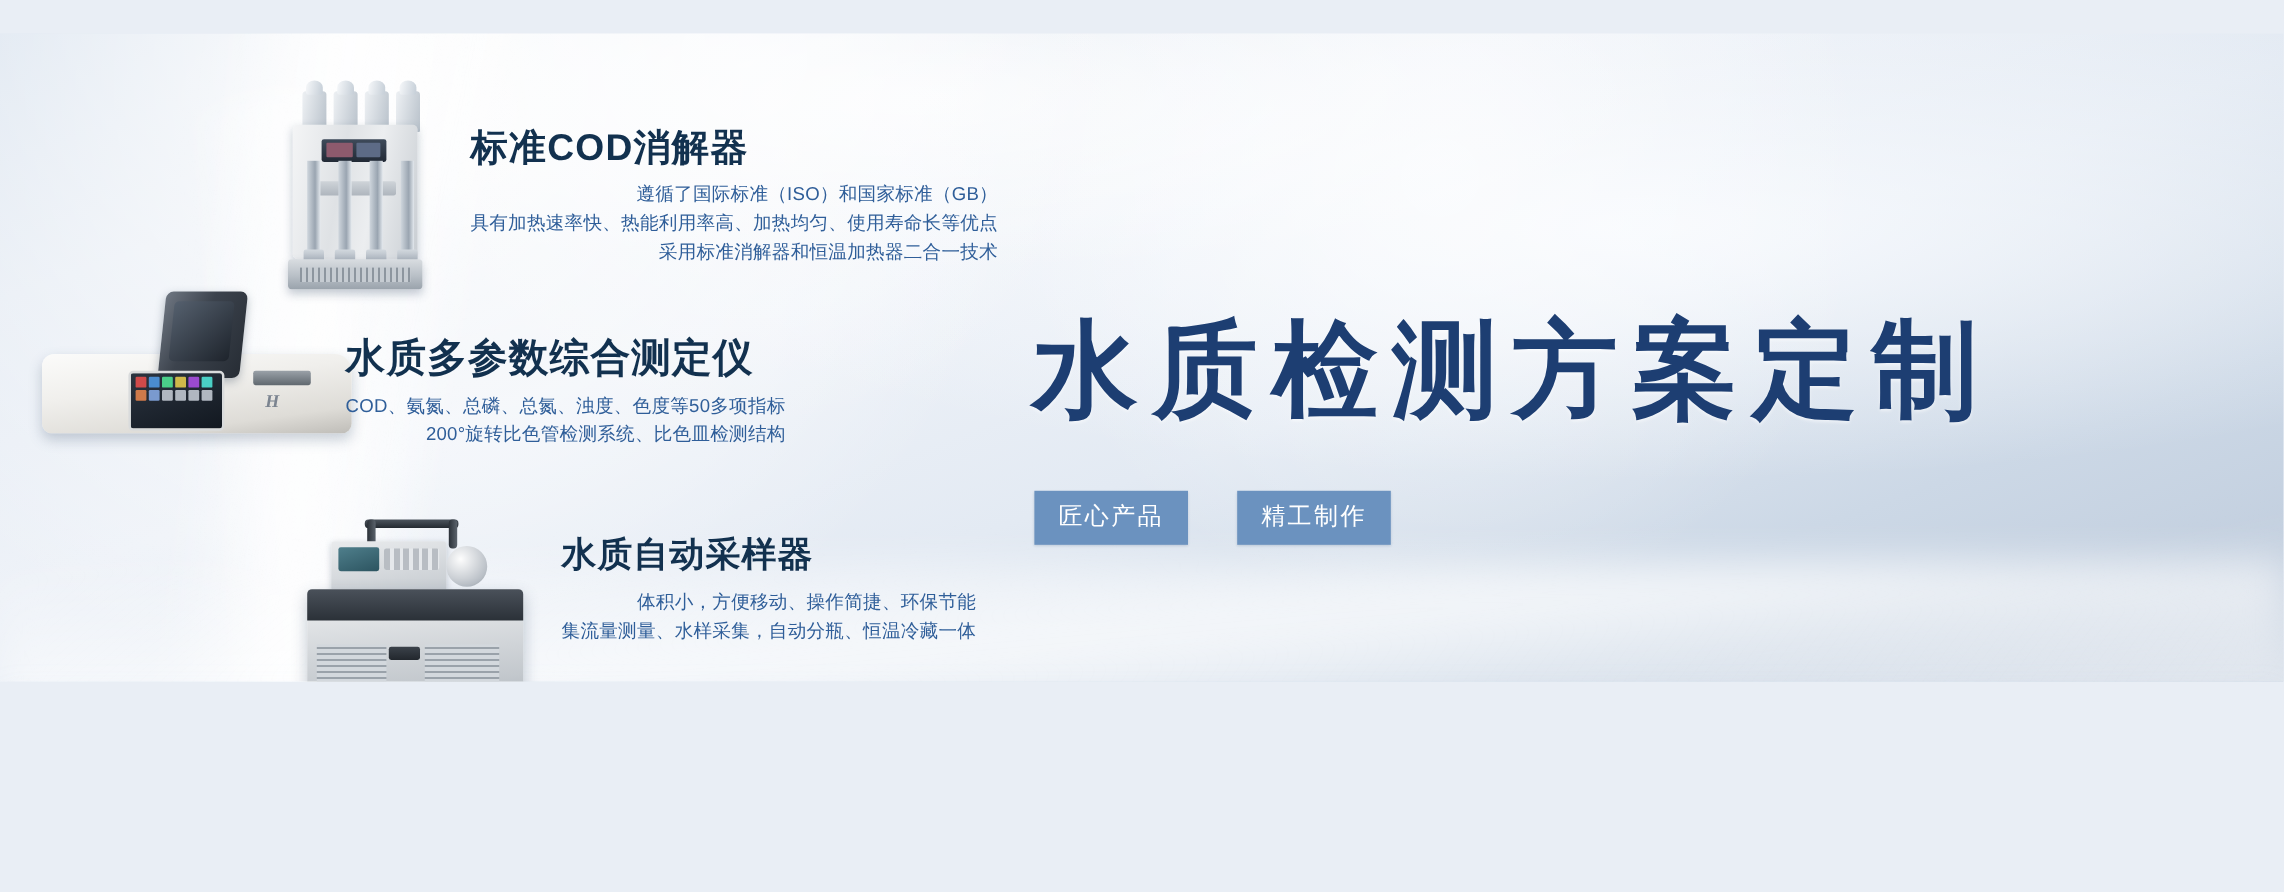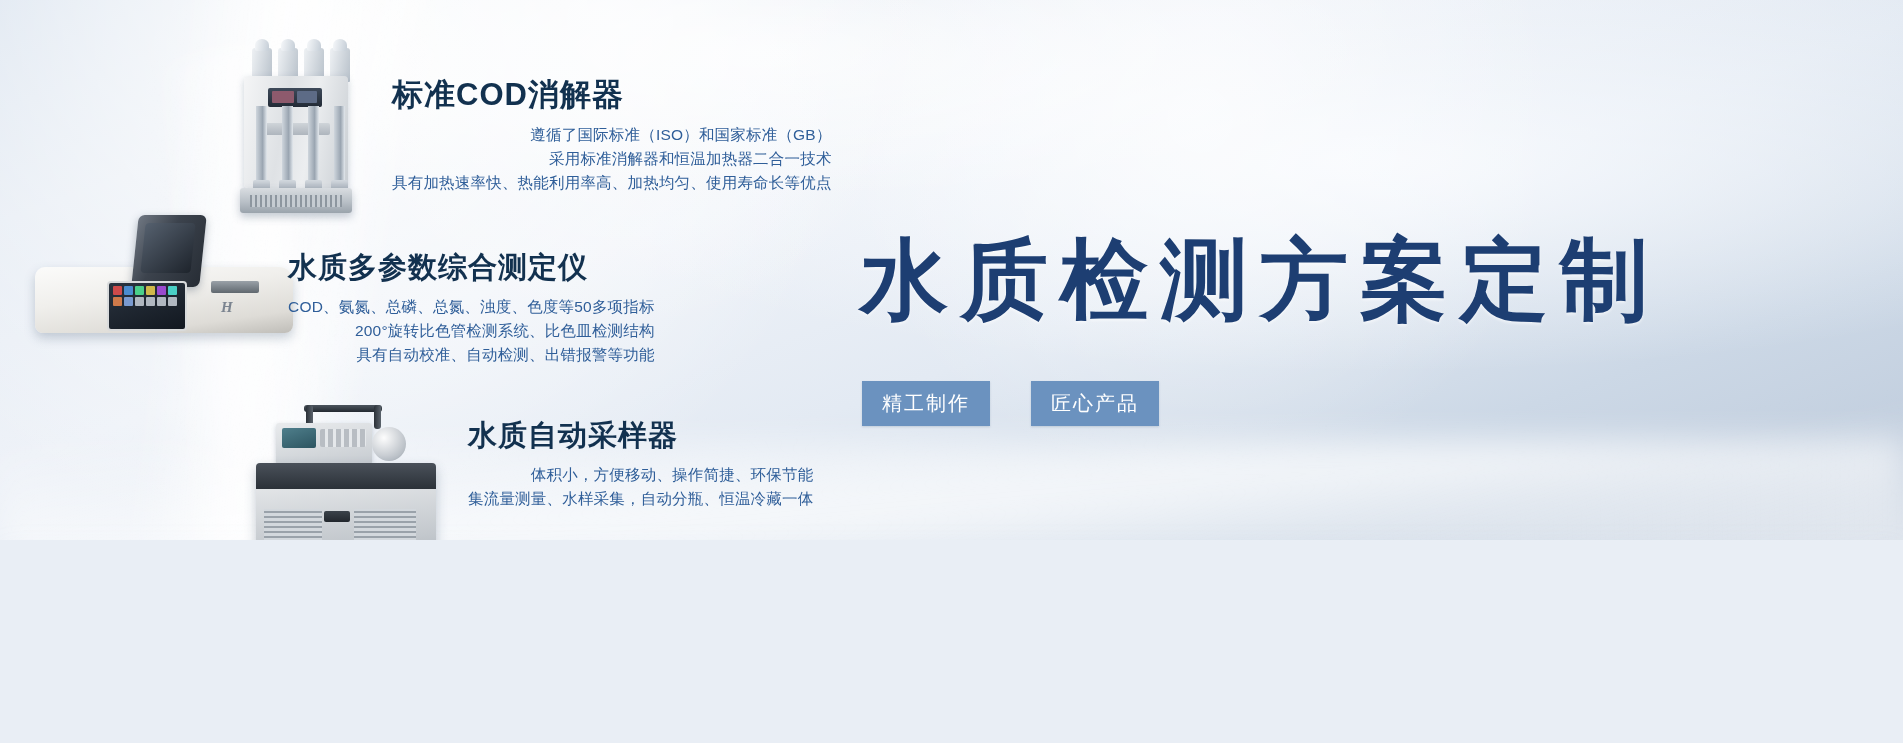--- a/index.html
+++ b/index.html
@@ -8,20 +8,21 @@
     font-family:"Liberation Sans","DejaVu Sans",sans-serif;
     background:#e9eef5;
   }
   #banner{
     position:relative;width:1903px;height:540px;overflow:hidden;
     background:
       radial-gradient(circle at 18% 8%, rgba(255,255,255,.95) 0%, rgba(255,255,255,0) 32%),
       radial-gradient(ellipse 55% 45% at 40% 10%, rgba(255,255,255,.75) 0%, rgba(255,255,255,0) 60%),
       radial-gradient(ellipse 70% 60% at 72% 30%, rgba(250,252,255,.85) 0%, rgba(232,239,248,0) 65%),
       linear-gradient(160deg,#d8e2ee 0%,#e6ecf4 18%,#eef2f8 38%,#e3eaf3 58%,#ccd8e6 78%,#bcc9da 100%);
+    margin-top: 28px;
   }
   
   .streak{position:absolute;pointer-events:none;}
   .s1{left:-140px;top:-90px;width:780px;height:980px;
       background:linear-gradient(104deg, rgba(255,255,255,0) 40%, rgba(255,255,255,.85) 50%, rgba(255,255,255,0) 60%);
       transform:rotate(-8deg);filter:blur(14px);}
   .s2{left:-200px;top:60px;width:900px;height:900px;
       background:linear-gradient(100deg, rgba(255,255,255,0) 44%, rgba(255,255,255,.55) 51%, rgba(255,255,255,0) 58%);
       transform:rotate(-14deg);filter:blur(10px);}
   .s3{left:60px;top:-200px;width:520px;height:1100px;
@@ -50,21 +51,21 @@
   }
   .prod-lines{margin-top:11px;}
   .prod-line{
     color:#2f5e99;font-size:15.5px;line-height:24px;
     text-align:right;white-space:nowrap;letter-spacing:.2px;
   }
 
   
   #blk1 .prod-text{left:0;top:0;}
   #blk1 .prod-title{font-size:31px;}
-  #blk2 .prod-title{font-size:29px;}
+  #blk2 .prod-title{font-size:33px;}
   #blk3 .prod-title{font-size:29px;}
 
   
   #hero-title{
     position:absolute;left:860px;top:236px;width:1010px;
     font-size:88px;font-weight:bold;color:#1d3e72;
     letter-spacing:12px;white-space:nowrap;line-height:1;
     text-shadow:0 2px 3px rgba(255,255,255,.55);
   }
   #tag-row{
@@ -203,22 +204,22 @@
     <div class="foot" style="left:93px;"></div>
     <div class="base"></div>
       <div class="vents"></div>
   </div>
 
   <div class="prod" id="blk1" style="left:392px;top:78px;width:460px;">
     <div class="prod-text">
       <div class="prod-title">标准COD消解器</div>
       <div class="prod-lines">
         <div class="prod-line">遵循了国际标准（ISO）和国家标准（GB）</div>
+        <div class="prod-line">具有加热速率快、热能利用率高、加热均匀、使用寿命长等优点</div>
         <div class="prod-line">采用标准消解器和恒温加热器二合一技术</div>
-        <div class="prod-line">具有加热速率快、热能利用率高、加热均匀、使用寿命长等优点</div>
       </div>
     </div>
   </div>
 
   <div class="device" id="dev2">
     <div class="base"></div>
     <div class="lid"></div>
     <div class="lidface"></div>
     <div class="touch"></div>
     <div class="keys">
@@ -238,21 +239,20 @@
     <div class="slot"></div>
     <div class="logo logoH">H</div>
   </div>
 
   <div class="prod" id="blk2" style="left:288px;top:252px;width:470px;">
     <div class="prod-text">
       <div class="prod-title">水质多参数综合测定仪</div>
       <div class="prod-lines">
         <div class="prod-line">COD、氨氮、总磷、总氮、浊度、色度等50多项指标</div>
         <div class="prod-line">200°旋转比色管检测系统、比色皿检测结构</div>
-        <div class="prod-line">具有自动校准、自动检测、出错报警等功能</div>
       </div>
     </div>
   </div>
 
   <div class="device" id="dev3">
     <div class="bar"></div>
       <div class="post"></div>
       <div class="post2"></div>
     <div class="ctrl"></div>
       <div class="ctrlscr"></div>
@@ -273,17 +273,17 @@
       <div class="prod-lines">
         <div class="prod-line">体积小，方便移动、操作简捷、环保节能</div>
         <div class="prod-line">集流量测量、水样采集，自动分瓶、恒温冷藏一体</div>
       </div>
     </div>
   </div>
 
   <div id="hero-title">水质检测方案定制</div>
 
   <div id="tag-row">
+    <div class="tag">匠心产品</div>
     <div class="tag">精工制作</div>
-    <div class="tag">匠心产品</div>
   </div>
 
 </div>
 
 </body></html>

